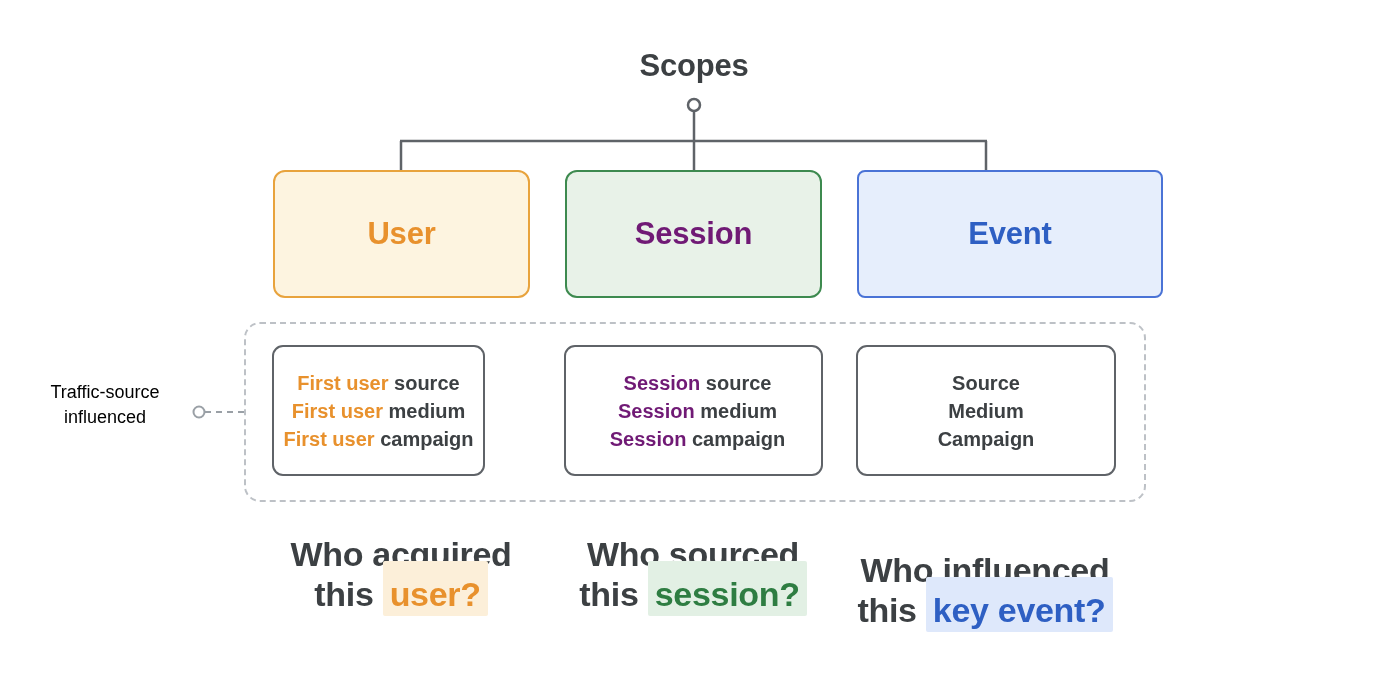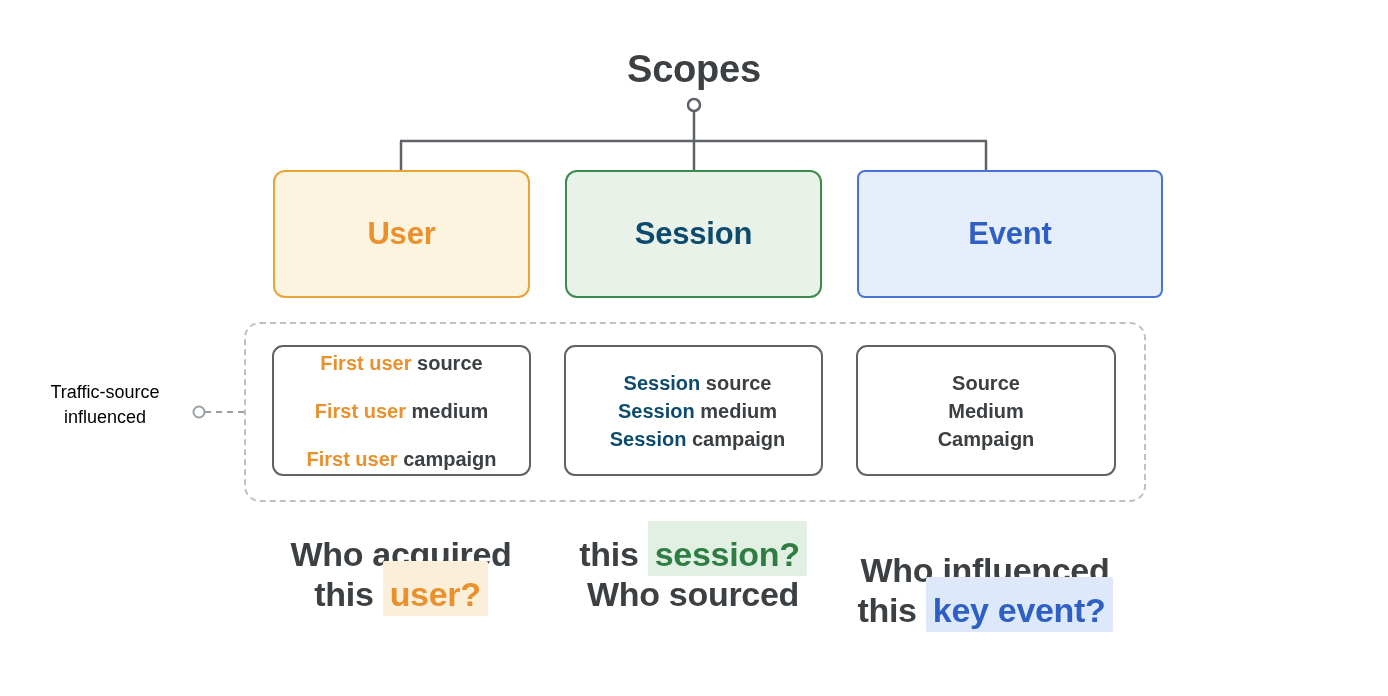--- a/index.html
+++ b/index.html
@@ -23,21 +23,21 @@
     height: 696px;
   }
 
   
   .title {
     position: absolute;
     left: 0;
     top: 48px;
     width: 1388px;
     text-align: center;
-    font-size: 38px;
+    font-size: 31px;
     font-weight: bold;
     color: #3c4043;
     letter-spacing: -0.2px;
   }
 
   
   .connectors {
     position: absolute;
     left: 0; top: 0;
     width: 1388px;
@@ -62,21 +62,21 @@
     font-size: 31px;
     font-weight: bold;
     letter-spacing: -0.2px;
   }
 
   .scope-user    { left: 273px; width: 257px; background: #fdf4e0; border-color: #e8a33d; }
   .scope-session { left: 565px; width: 257px; background: #e8f2e8; border-color: #3d8a4f; }
   .scope-event   { left: 857px; width: 306px; background: #e6eefc; border-color: #4a73d6; border-radius: 8px; }
 
   .c-user    { color: #e8912d; }
-  .c-session { color: #0c4a6e; }
+  .c-session { color: #701a75; }
   .c-event   { color: #2e5fc3; }
   .c-dark    { color: #3c4043; }
 
   
   .dashed-group {
     position: absolute;
     left: 244px;
     top: 322px;
     width: 902px;
     height: 180px;
@@ -92,21 +92,21 @@
     height: 131px;
     border: 2px solid #5f6368;
     border-radius: 11px;
     box-sizing: border-box;
     background: #ffffff;
     display: flex;
     flex-direction: column;
     align-items: center;
     justify-content: center;
   }
-  .dim-user    { left: 272px; width: 259px; gap: 20px; }
+  .dim-user    { left: 272px; width: 213px; }
   .dim-session { left: 564px; width: 259px; padding-left: 8px; }
   .dim-event   { left: 856px; width: 260px; }
 
   .dim-line {
     font-size: 20px;
     font-weight: bold;
     line-height: 28px;
     white-space: nowrap;
   }
 
@@ -215,22 +215,22 @@
     <div class="dim-line c-dark">Medium</div>
     <div class="dim-line c-dark">Campaign</div>
   </div>
 
   <div class="caption cap-user">
     <div>Who acquired</div>
     <div><span>this </span><span class="hl hl-user">user?</span></div>
   </div>
 
   <div class="caption cap-session">
+    <div>Who sourced</div>
     <div><span>this </span><span class="hl hl-session">session?</span></div>
-    <div>Who sourced</div>
   </div>
 
   <div class="caption cap-event">
     <div>Who influenced</div>
     <div><span>this </span><span class="hl hl-event">key event?</span></div>
   </div>
 
 </div>
 
 </body></html>

